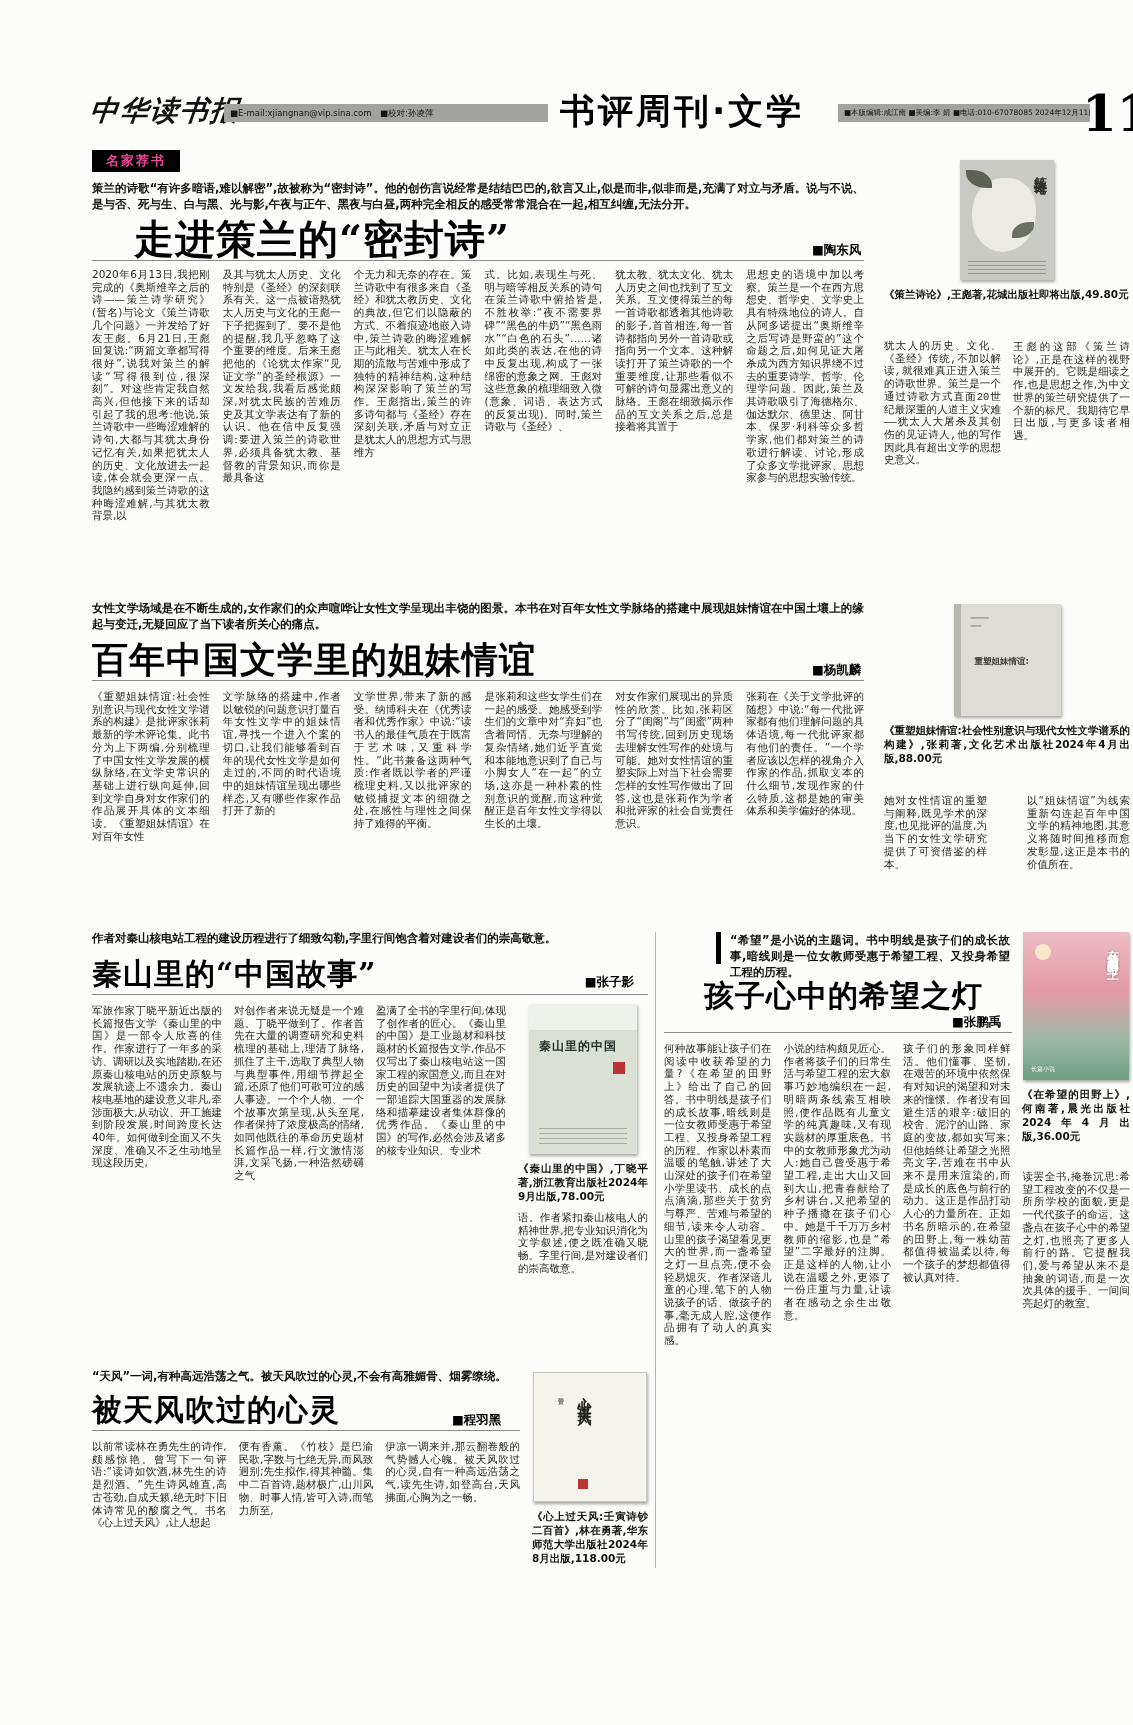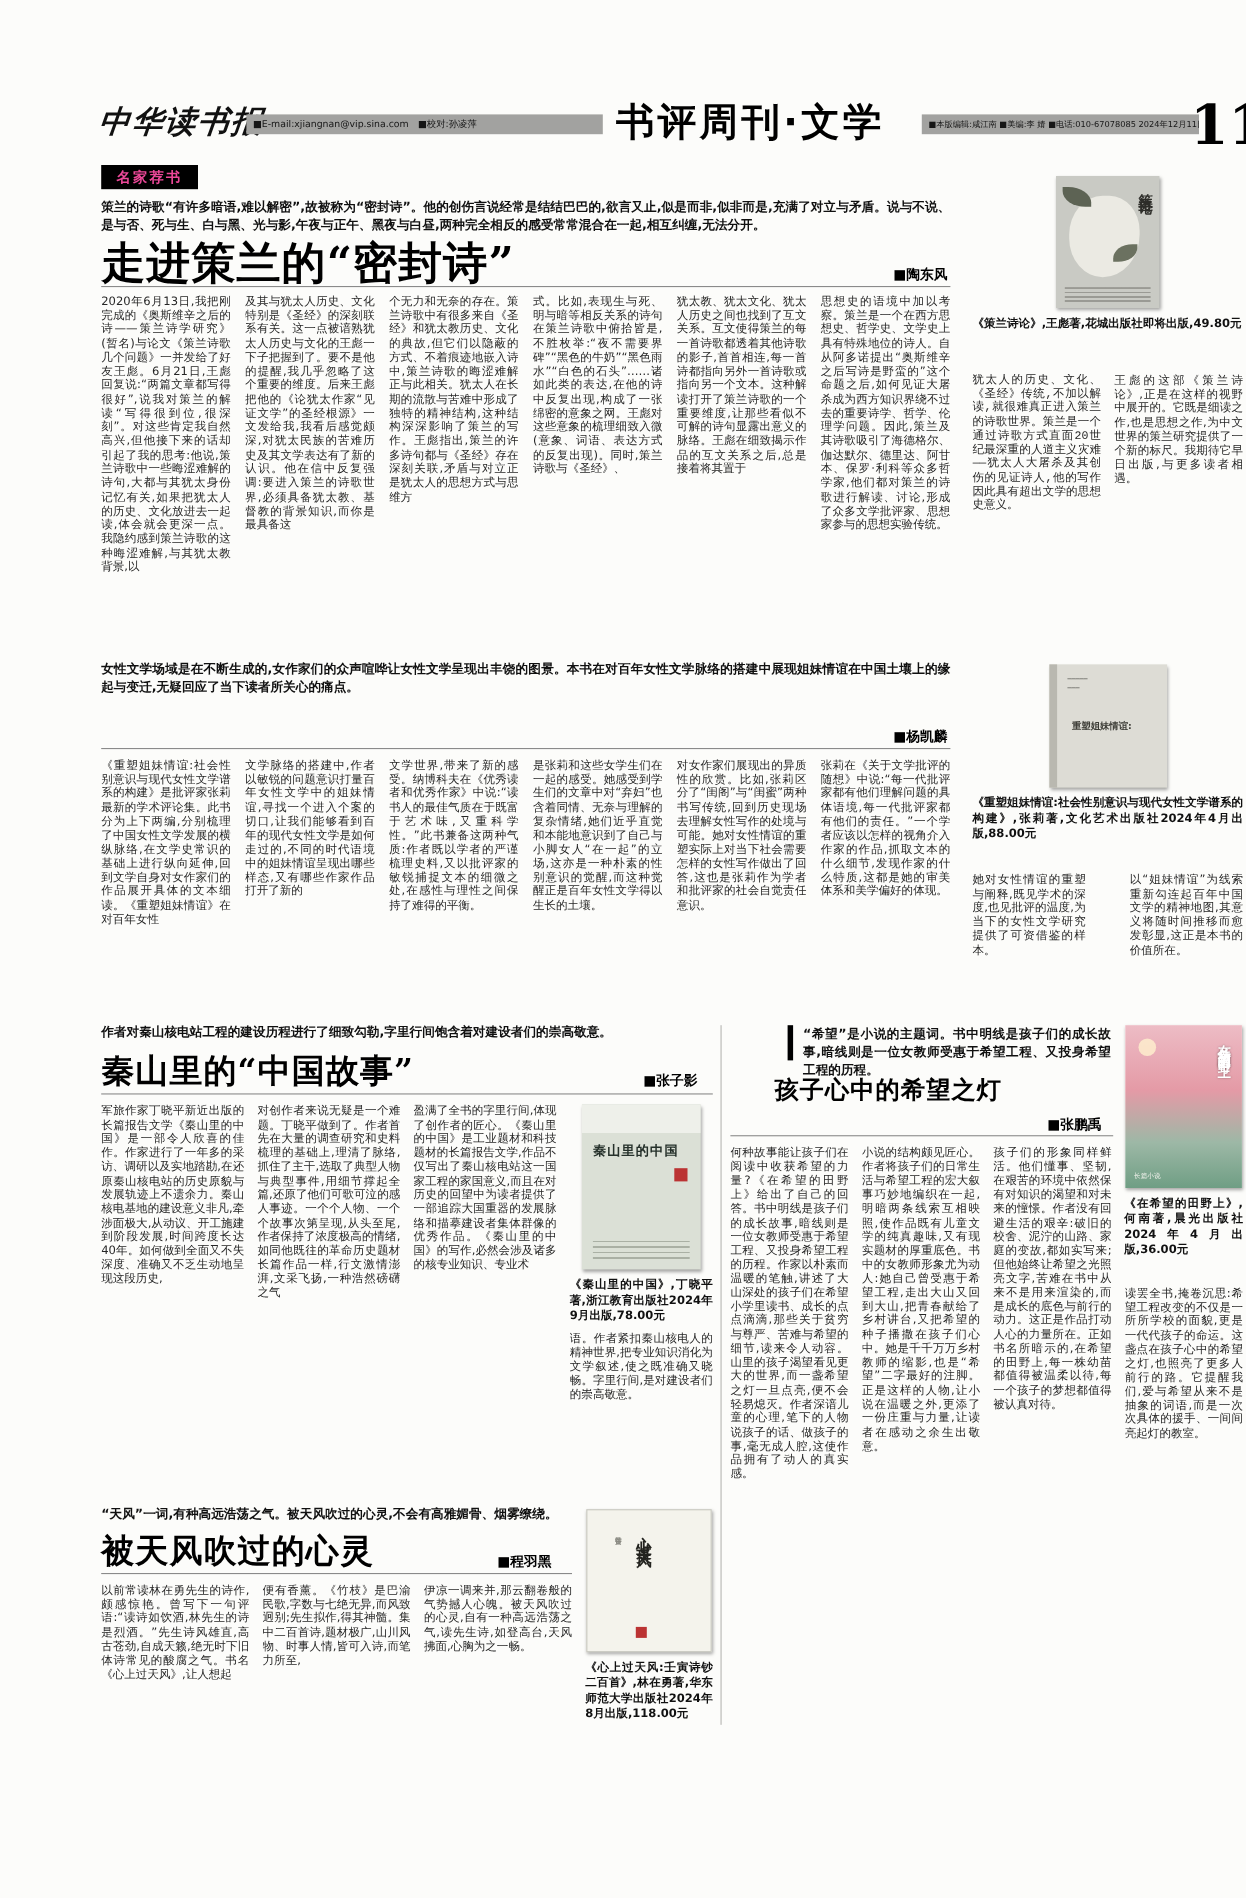--- a/index.html
+++ b/index.html
@@ -69,21 +69,21 @@
 
   <div class="logo">中华读书报</div>
   <div class="gbar left">■E-mail:xjiangnan@vip.sina.com　■校对:孙凌萍</div>
   <div class="section-title">书评周刊·文学</div>
   <div class="gbar right">■本版编辑:咸江南 ■美编:李 婧 ■电话:010-67078085 2024年12月11日</div>
   <div class="pagenum">11</div>
 
   <div class="article" style="left:92px;top:150px;width:1038px;height:430px;">
     <div class="tagbox">名家荐书</div>
     <div class="standfirst" style="position:absolute;top:30px;width:772px;">策兰的诗歌“有许多暗语,难以解密”,故被称为“密封诗”。他的创伤言说经常是结结巴巴的,欲言又止,似是而非,似非而是,充满了对立与矛盾。说与不说、是与否、死与生、白与黑、光与影,午夜与正午、黑夜与白昼,两种完全相反的感受常常混合在一起,相互纠缠,无法分开。</div>
-    <div class="headline" style="position:absolute;top:62px;font-size:40px;">走进策兰的“密封诗”</div>
+    <div class="headline" style="position:absolute;top:62px;font-size:40px;margin-left:42px;">走进策兰的“密封诗”</div>
     <div class="byline" style="position:absolute;left:720px;top:92px;">■陶东风</div>
     <div class="hrule" style="position:absolute;top:110px;width:772px;"></div>
     <div class="cols" style="position:absolute;top:118px;width:772px;height:312px;gap:13px;">
       <div class="col" style="flex:1;">2020年6月13日,我把刚完成的《奥斯维辛之后的诗——策兰诗学研究》(暂名)与论文《策兰诗歌几个问题》一并发给了好友王彪。6月21日,王彪回复说:“两篇文章都写得很好”,说我对策兰的解读“写得很到位,很深刻”。对这些肯定我自然高兴,但他接下来的话却引起了我的思考:他说,策兰诗歌中一些晦涩难解的诗句,大都与其犹太身份记忆有关,如果把犹太人的历史、文化放进去一起读,体会就会更深一点。我隐约感到策兰诗歌的这种晦涩难解,与其犹太教背景,以</div>
       <div class="col" style="flex:1;">及其与犹太人历史、文化特别是《圣经》的深刻联系有关。这一点被谙熟犹太人历史与文化的王彪一下子把握到了。要不是他的提醒,我几乎忽略了这个重要的维度。后来王彪把他的《论犹太作家“见证文学”的圣经根源》一文发给我,我看后感觉颇深,对犹太民族的苦难历史及其文学表达有了新的认识。他在信中反复强调:要进入策兰的诗歌世界,必须具备犹太教、基督教的背景知识,而你是最具备这</div>
       <div class="col" style="flex:1;">个无力和无奈的存在。策兰诗歌中有很多来自《圣经》和犹太教历史、文化的典故,但它们以隐蔽的方式、不着痕迹地嵌入诗中,策兰诗歌的晦涩难解正与此相关。犹太人在长期的流散与苦难中形成了独特的精神结构,这种结构深深影响了策兰的写作。王彪指出,策兰的许多诗句都与《圣经》存在深刻关联,矛盾与对立正是犹太人的思想方式与思维方</div>
       <div class="col" style="flex:1;">式。比如,表现生与死、明与暗等相反关系的诗句在策兰诗歌中俯拾皆是,不胜枚举:“夜不需要界碑”“黑色的牛奶”“黑色雨水”“白色的石头”……诸如此类的表达,在他的诗中反复出现,构成了一张绵密的意象之网。王彪对这些意象的梳理细致入微(意象、词语、表达方式的反复出现)。同时,策兰诗歌与《圣经》、</div>
       <div class="col" style="flex:1;">犹太教、犹太文化、犹太人历史之间也找到了互文关系。互文使得策兰的每一首诗歌都透着其他诗歌的影子,首首相连,每一首诗都指向另外一首诗歌或指向另一个文本。这种解读打开了策兰诗歌的一个重要维度,让那些看似不可解的诗句显露出意义的脉络。王彪在细致揭示作品的互文关系之后,总是接着将其置于</div>
       <div class="col" style="flex:1;">思想史的语境中加以考察。策兰是一个在西方思想史、哲学史、文学史上具有特殊地位的诗人。自从阿多诺提出“奥斯维辛之后写诗是野蛮的”这个命题之后,如何见证大屠杀成为西方知识界绕不过去的重要诗学、哲学、伦理学问题。因此,策兰及其诗歌吸引了海德格尔、伽达默尔、德里达、阿甘本、保罗·利科等众多哲学家,他们都对策兰的诗歌进行解读、讨论,形成了众多文学批评家、思想家参与的思想实验传统。</div>
     </div>
@@ -98,20 +98,21 @@
       <div class="caption">《策兰诗论》,王彪著,花城出版社即将出版,49.80元</div>
     </div>
     <div class="cols" style="position:absolute;left:792px;top:190px;width:246px;height:240px;gap:12px;">
       <div class="col" style="flex:1;font-family:Liberation Mono, monospace;">犹太人的历史、文化、《圣经》传统,不加以解读,就很难真正进入策兰的诗歌世界。策兰是一个通过诗歌方式直面20世纪最深重的人道主义灾难——犹太人大屠杀及其创伤的见证诗人,他的写作因此具有超出文学的思想史意义。</div>
       <div class="col" style="flex:1;">王彪的这部《策兰诗论》,正是在这样的视野中展开的。它既是细读之作,也是思想之作,为中文世界的策兰研究提供了一个新的标尺。我期待它早日出版,与更多读者相遇。</div>
     </div>
   </div>
 
   <div class="article" style="left:92px;top:598px;width:1038px;height:325px;">
     <div class="standfirst" style="position:absolute;top:2px;width:772px;">女性文学场域是在不断生成的,女作家们的众声喧哗让女性文学呈现出丰饶的图景。本书在对百年女性文学脉络的搭建中展现姐妹情谊在中国土壤上的缘起与变迁,无疑回应了当下读者所关心的痛点。</div>
+    <div class="headline" style="position:absolute;top:38px;font-size:36px;">百年中国文学里的姐妹情谊</div>
     <div class="byline" style="position:absolute;left:720px;top:64px;">■杨凯麟</div>
     <div class="hrule" style="position:absolute;top:82px;width:772px;"></div>
     <div class="cols" style="position:absolute;top:92px;width:772px;height:230px;gap:13px;">
       <div class="col" style="flex:1;">《重塑姐妹情谊:社会性别意识与现代女性文学谱系的构建》是批评家张莉最新的学术评论集。此书分为上下两编,分别梳理了中国女性文学发展的横纵脉络,在文学史常识的基础上进行纵向延伸,回到文学自身对女作家们的作品展开具体的文本细读。《重塑姐妹情谊》在对百年女性</div>
       <div class="col" style="flex:1;">文学脉络的搭建中,作者以敏锐的问题意识打量百年女性文学中的姐妹情谊,寻找一个进入个案的切口,让我们能够看到百年的现代女性文学是如何走过的,不同的时代语境中的姐妹情谊呈现出哪些样态,又有哪些作家作品打开了新的</div>
       <div class="col" style="flex:1;">文学世界,带来了新的感受。纳博科夫在《优秀读者和优秀作家》中说:“读书人的最佳气质在于既富于艺术味,又重科学性。”此书兼备这两种气质:作者既以学者的严谨梳理史料,又以批评家的敏锐捕捉文本的细微之处,在感性与理性之间保持了难得的平衡。</div>
       <div class="col" style="flex:1;">是张莉和这些女学生们在一起的感受。她感受到学生们的文章中对“弃妇”也含着同情、无奈与理解的复杂情绪,她们近乎直觉和本能地意识到了自己与小脚女人“在一起”的立场,这亦是一种朴素的性别意识的觉醒,而这种觉醒正是百年女性文学得以生长的土壤。</div>
       <div class="col" style="flex:1;">对女作家们展现出的异质性的欣赏。比如,张莉区分了“闺阁”与“闺蜜”两种书写传统,回到历史现场去理解女性写作的处境与可能。她对女性情谊的重塑实际上对当下社会需要怎样的女性写作做出了回答,这也是张莉作为学者和批评家的社会自觉责任意识。</div>
       <div class="col" style="flex:1;">张莉在《关于文学批评的随想》中说:“每一代批评家都有他们理解问题的具体语境,每一代批评家都有他们的责任。”一个学者应该以怎样的视角介入作家的作品,抓取文本的什么细节,发现作家的什么特质,这都是她的审美体系和美学偏好的体现。</div>
     </div>
@@ -170,21 +171,21 @@
     <div class="cols" style="position:absolute;top:72px;width:428px;height:148px;gap:12px;">
       <div class="col" style="flex:1;">以前常读林在勇先生的诗作,颇感惊艳。曾写下一句评语:“读诗如饮酒,林先生的诗是烈酒。”先生诗风雄直,高古苍劲,自成天籁,绝无时下旧体诗常见的酸腐之气。书名《心上过天风》,让人想起</div>
       <div class="col" style="flex:1;">便有香薰。《竹枝》是巴渝民歌,字数与七绝无异,而风致迥别;先生拟作,得其神髓。集中二百首诗,题材极广,山川风物、时事人情,皆可入诗,而笔力所至,</div>
       <div class="col" style="flex:1;">伊凉一调来并,那云翻卷般的气势撼人心魄。被天风吹过的心灵,自有一种高远浩荡之气,读先生诗,如登高台,天风拂面,心胸为之一畅。</div>
     </div>
   </div>
 
   <div class="article" style="left:664px;top:930px;width:466px;height:640px;">
     <div class="blackbar" style="left:52px;top:2px;height:32px;"></div>
     <div class="standfirst" style="position:absolute;left:66px;top:2px;width:280px;">“希望”是小说的主题词。书中明线是孩子们的成长故事,暗线则是一位女教师受惠于希望工程、又投身希望工程的历程。</div>
-    <div class="headline" style="position:absolute;left:40px;top:46px;font-size:22px;">孩子心中的希望之灯</div>
+    <div class="headline" style="position:absolute;left:40px;top:46px;font-size:30px;">孩子心中的希望之灯</div>
     <div class="byline" style="position:absolute;left:288px;top:84px;">■张鹏禹</div>
     <div class="hrule" style="position:absolute;top:102px;width:348px;"></div>
     <div class="figure" style="position:absolute;right:0;top:2px;width:108px;">
       <div class="cover cover-hope" style="width:106px;height:148px;">
         <div class="sun"></div>
         <div class="vtitle">在希望的田野上</div>
         <div class="foot">长篇小说</div>
       </div>
       <div class="caption">《在希望的田野上》,何南著,晨光出版社2024年4月出版,36.00元</div>
     </div>

